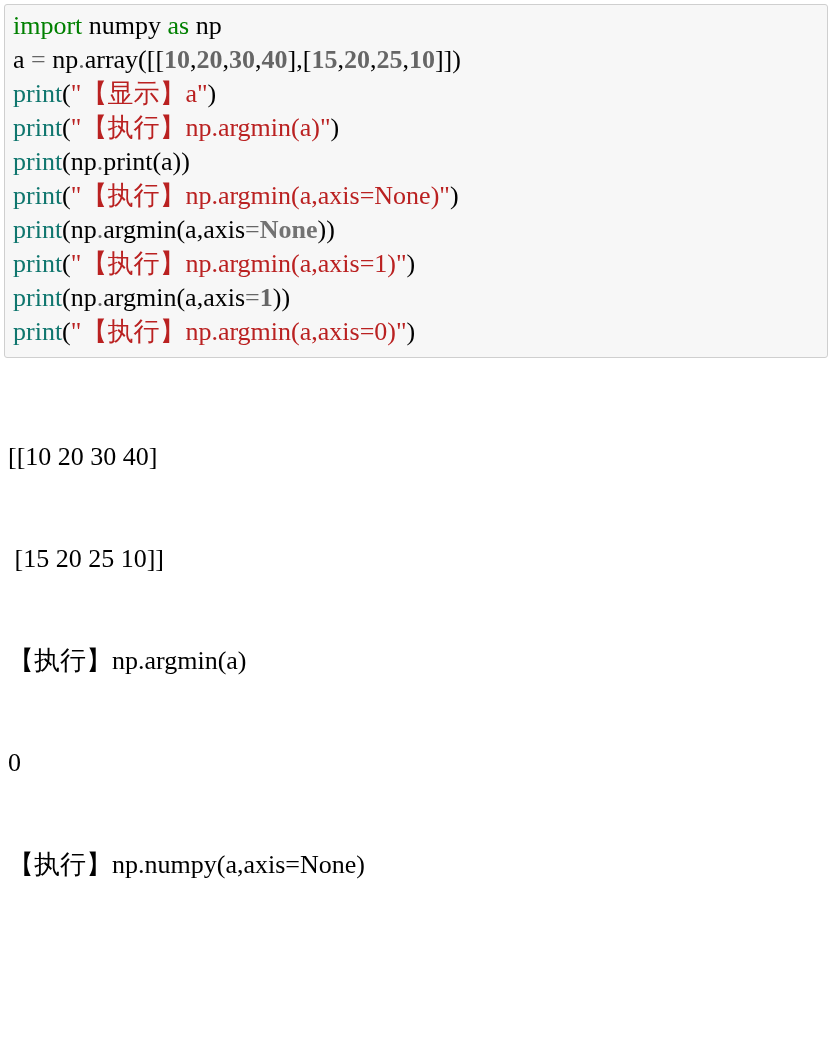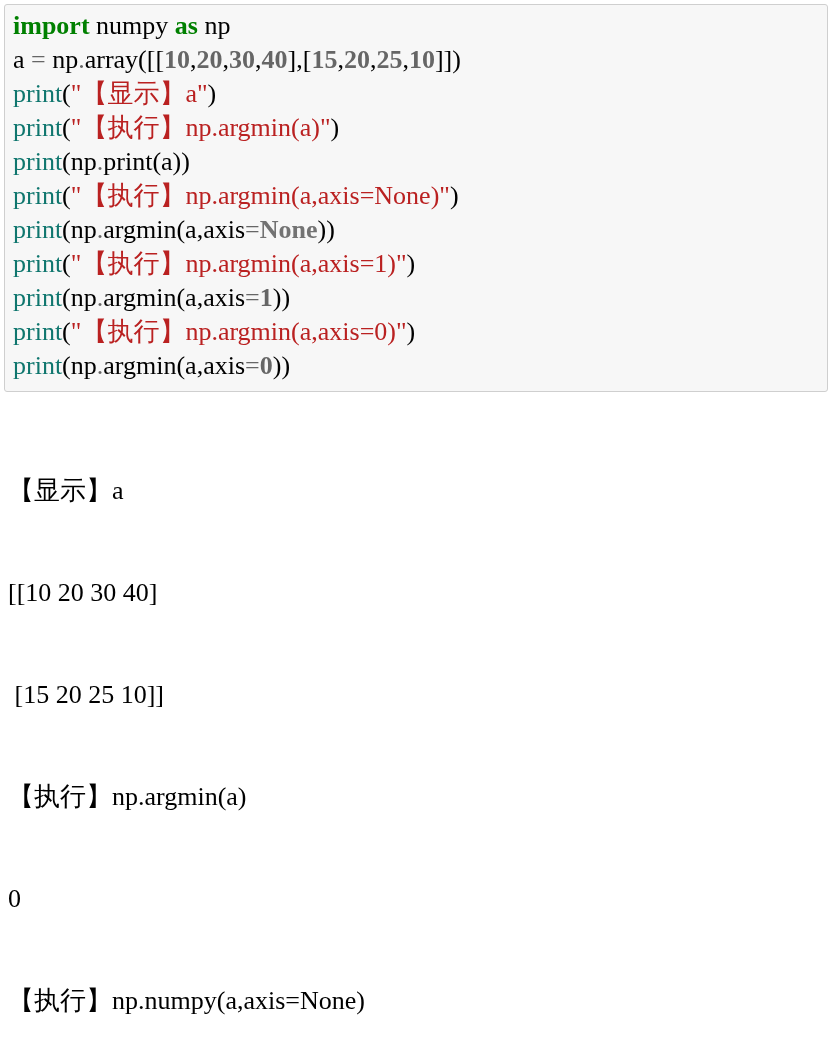--- a/index.html
+++ b/index.html
@@ -28,21 +28,21 @@
     font-family: "Times New Roman", "SimSun", serif;
   }
   .output-block {
     padding: 14px 8px 8px 8px;
     font-size: 26px;
     line-height: 34px;
     white-space: pre;
     font-family: "Times New Roman", "SimSun", serif;
     color: #000;
   }
-  .t-kw   { color: #008000; font-weight: bold; }
+  .t-kw   { color: #008000; font-weight: normal; }
   .t-none { color: #737373; font-weight: bold; }
   .t-fn   { color: #0f766e; }
   .t-op   { color: #666666; }
   .t-num  { color: #666666; font-weight: bold; }
   .t-str  { color: #BA2121; }
   .t-txt  { color: #000; }
 </style>
 </head>
 <body>
 
@@ -66,26 +66,24 @@
     <div class="code-line"><span class="t-fn">print</span><span class="t-txt">(</span><span class="t-str">"【执行】np.argmin(a,axis=None)"</span><span class="t-txt">)</span></div>
 
     <div class="code-line"><span class="t-fn">print</span><span class="t-txt">(np</span><span class="t-op">.</span><span class="t-txt">argmin(a,axis</span><span class="t-op">=</span><span class="t-none">None</span><span class="t-txt">))</span></div>
 
     <div class="code-line"><span class="t-fn">print</span><span class="t-txt">(</span><span class="t-str">"【执行】np.argmin(a,axis=1)"</span><span class="t-txt">)</span></div>
 
     <div class="code-line"><span class="t-fn">print</span><span class="t-txt">(np</span><span class="t-op">.</span><span class="t-txt">argmin(a,axis</span><span class="t-op">=</span><span class="t-num">1</span><span class="t-txt">))</span></div>
 
     <div class="code-line"><span class="t-fn">print</span><span class="t-txt">(</span><span class="t-str">"【执行】np.argmin(a,axis=0)"</span><span class="t-txt">)</span></div>
 
-    <div class="code-line"><span class="t-fn">print</span><span class="t-txt">(np</span><span class="t-op">.</span><span class="t-txt">argmin(a,axis</span><span class="t-op">=</span><span class="t-num">0</span><span class="t-txt">))</span></div>
 
   </div>
 
   <div class="output-block">
-    <div>【显示】a</div>
     <div>[[10 20 30 40]</div>
     <div> [15 20 25 10]]</div>
     <div>【执行】np.argmin(a)</div>
     <div>0</div>
     <div>【执行】np.numpy(a,axis=None)</div>
     
     
     
     
     

